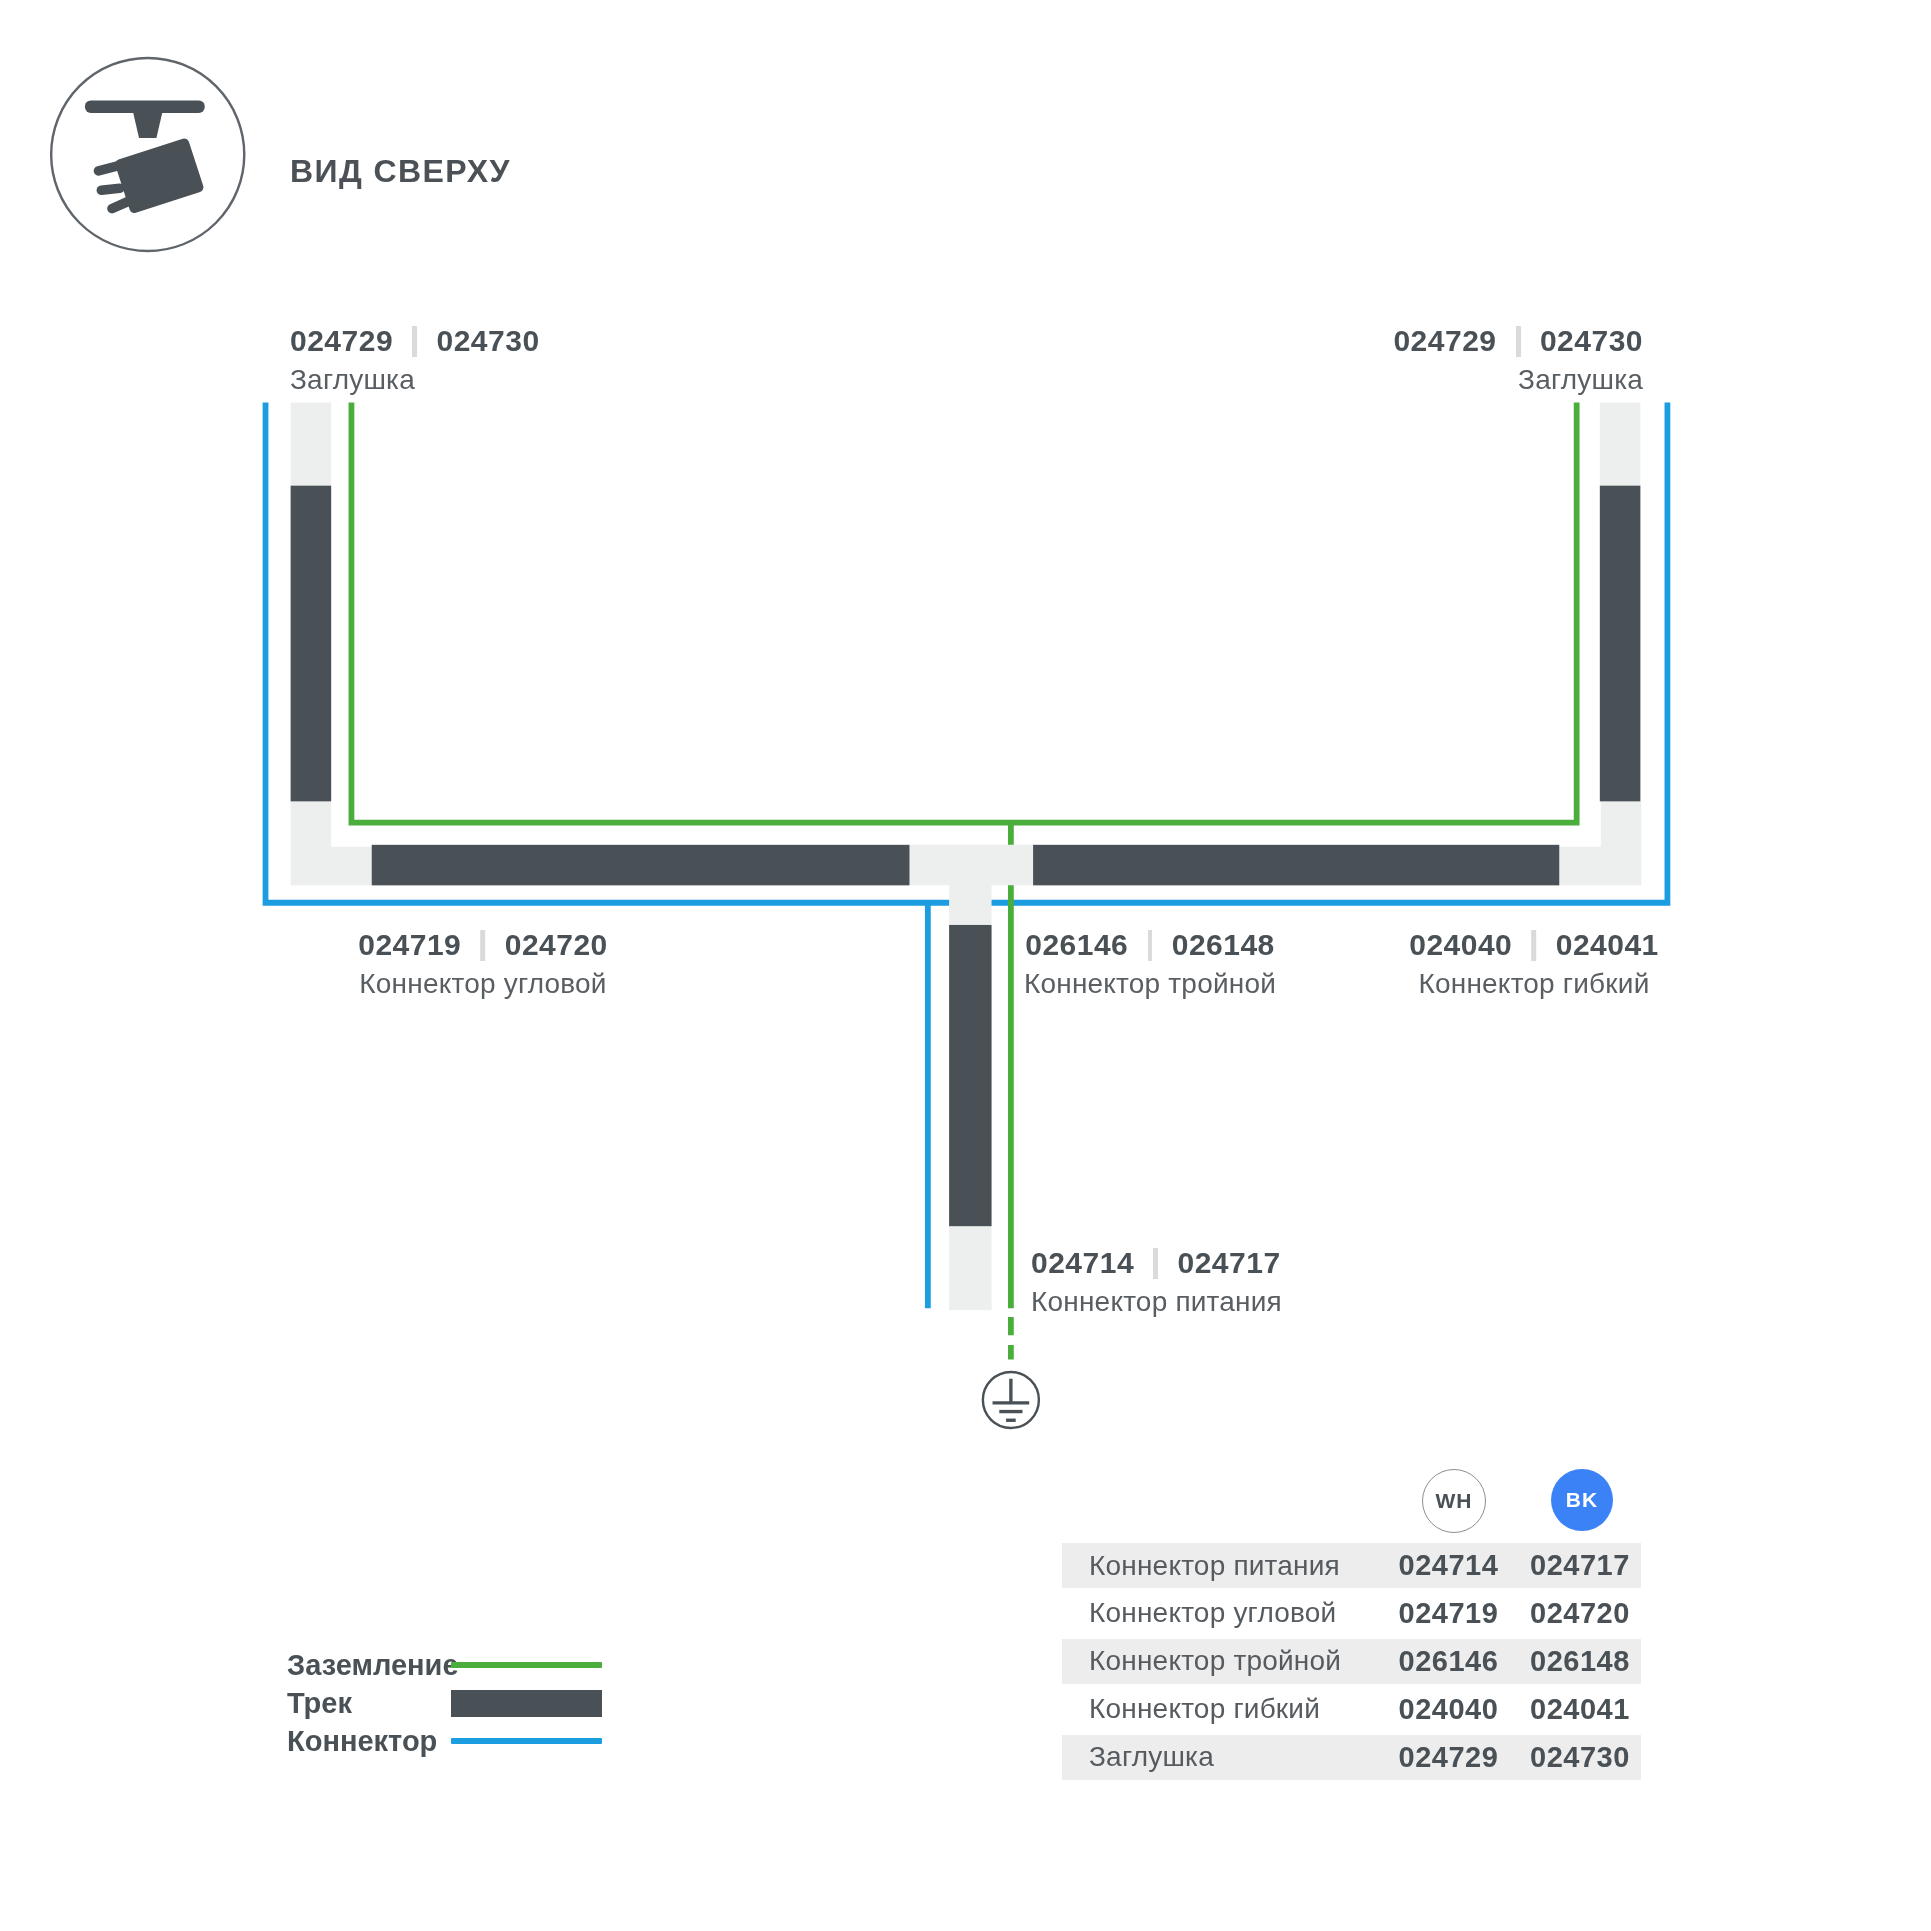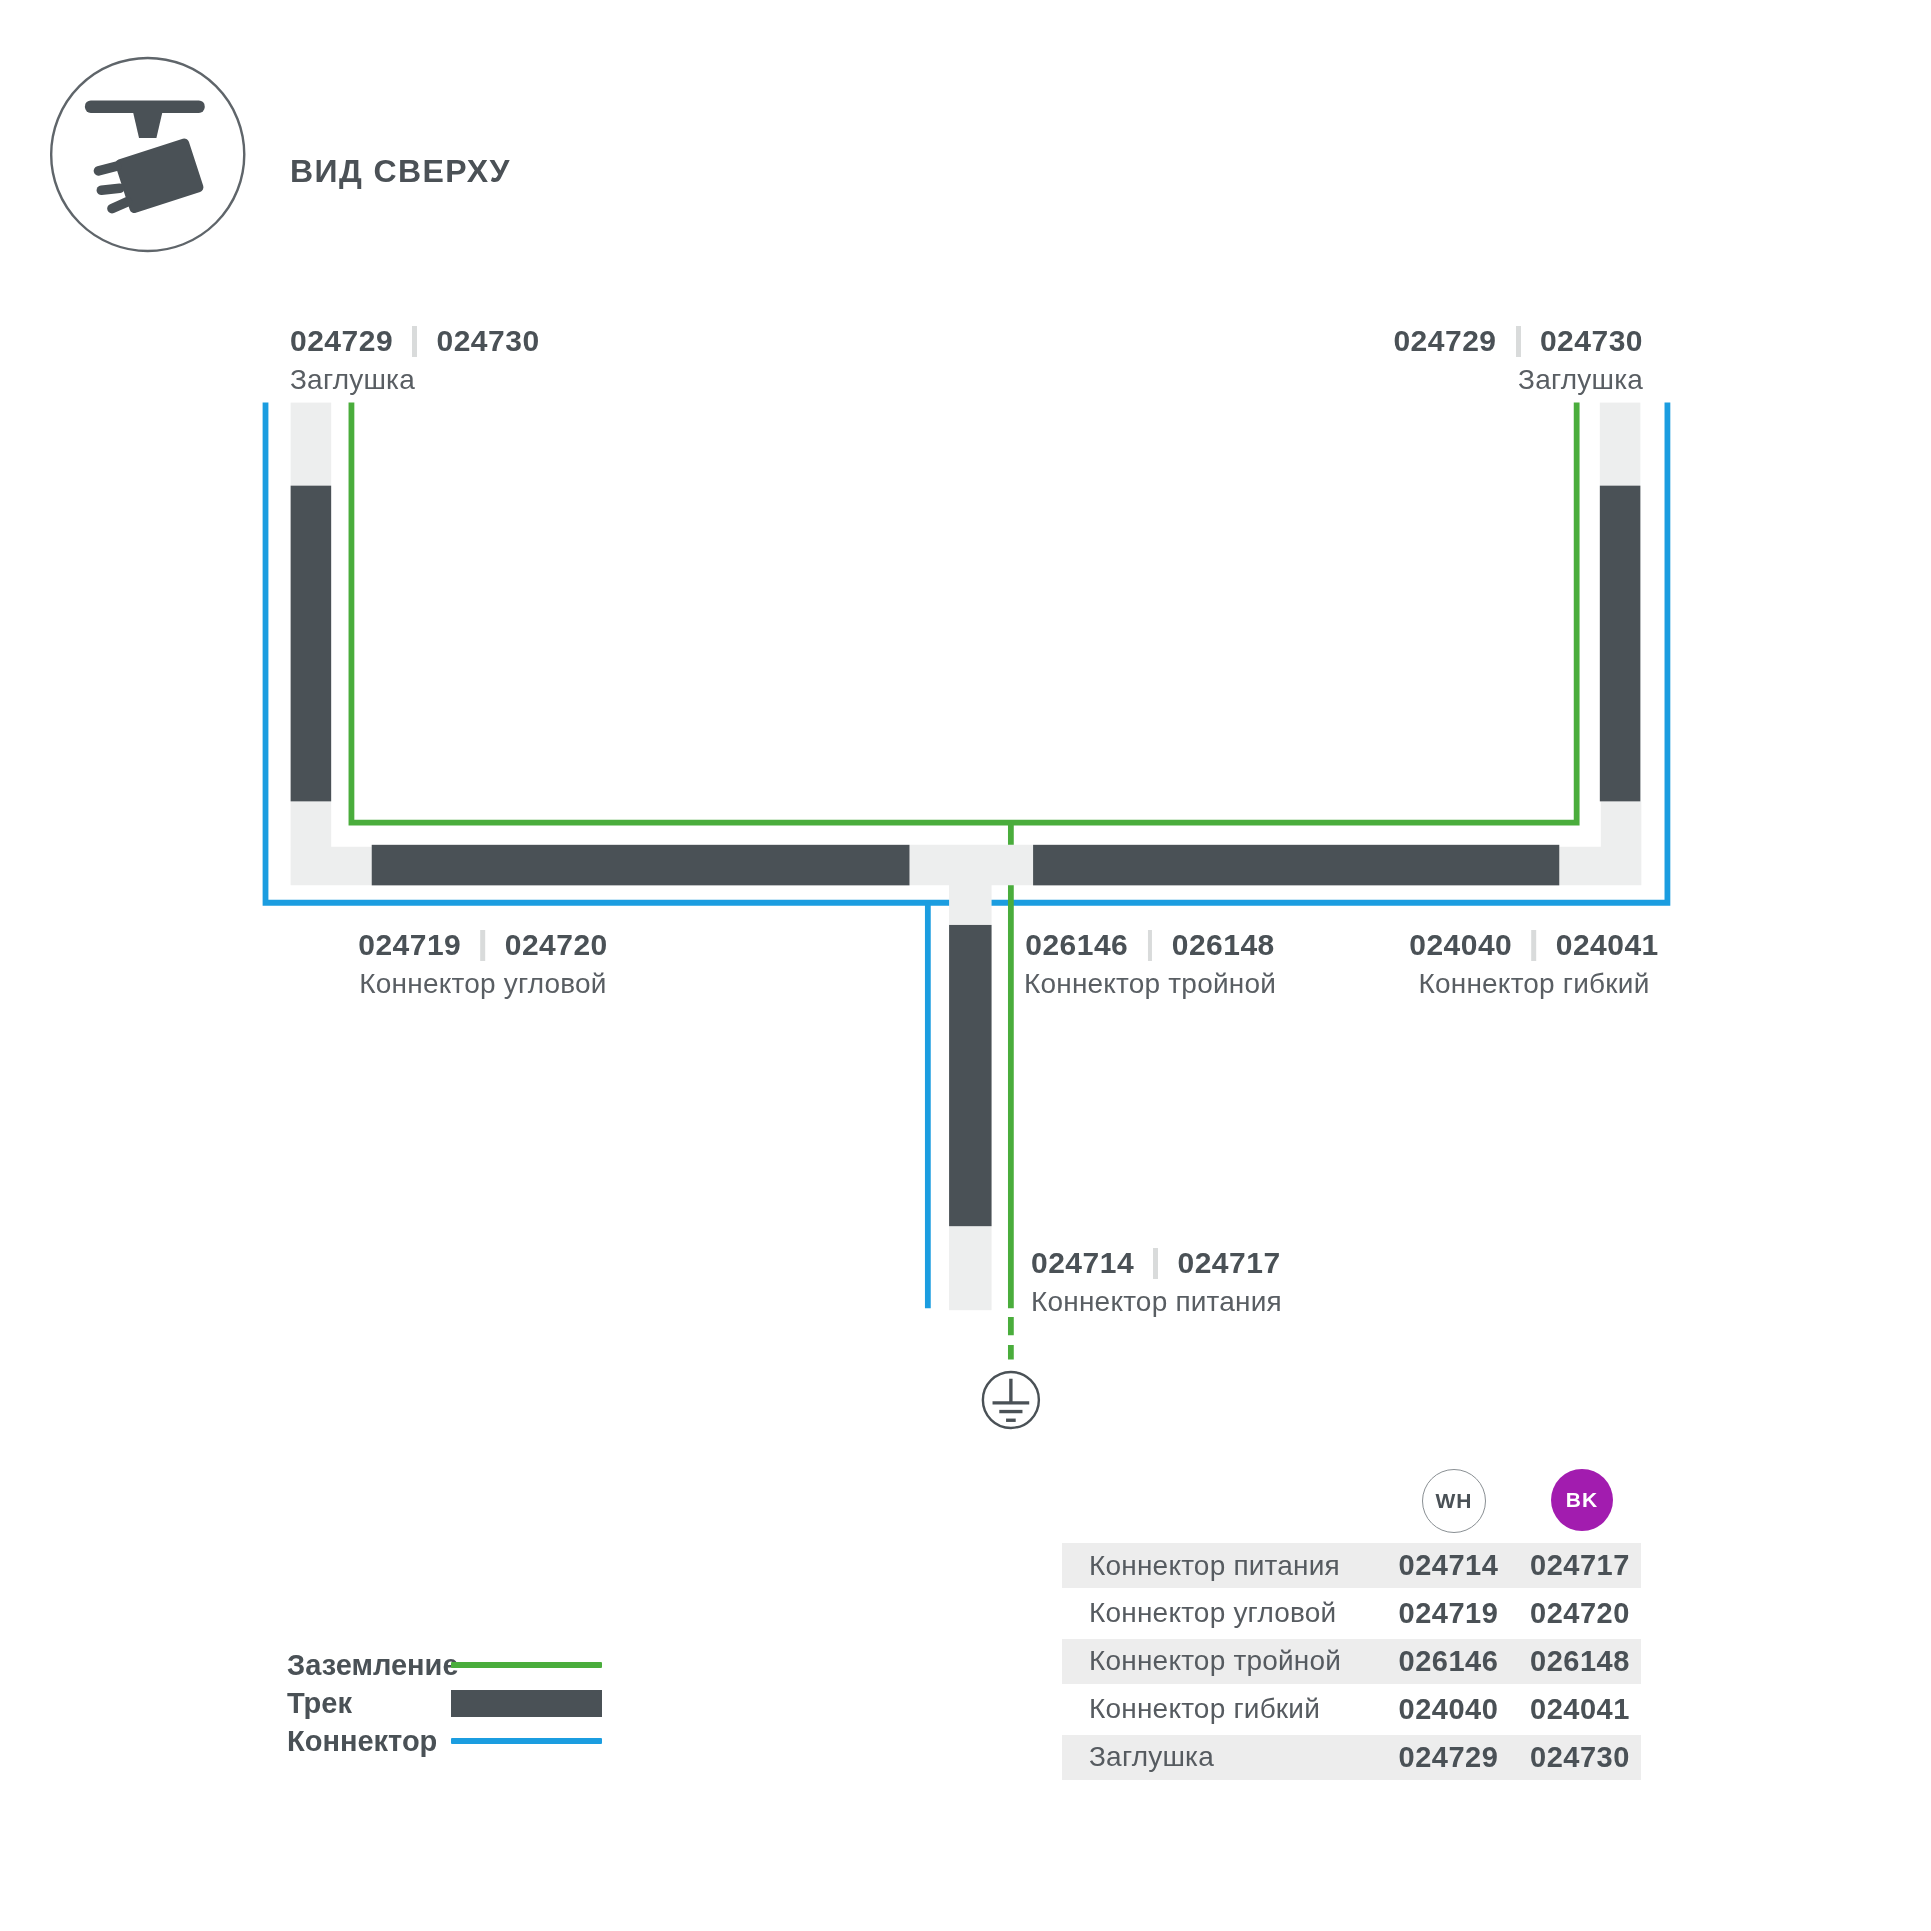--- a/index.html
+++ b/index.html
@@ -40,21 +40,21 @@
   
   #spec-table{left:1062px;top:1543px;width:579px;}
   .trow{display:flex;align-items:center;height:45px;margin-bottom:2.9px;}
   .trow.gray{background:#ededed;}
   .tname{flex:1;padding-left:27px;font-size:28px;font-weight:400;color:#565b60;letter-spacing:0.2px;}
   .tnum{font-size:29px;font-weight:700;color:#4a5156;letter-spacing:0.5px;text-align:center;}
   .col-wh{width:141px;}
   .col-bk{width:122px;}
   .hdr-circle{position:absolute;width:62px;height:62px;border-radius:50%;display:flex;align-items:center;justify-content:center;font-size:21px;font-weight:600;letter-spacing:1px;}
   #hdr-wh{left:1422px;top:1469px;background:#ffffff;border:1.9px solid #898f93;color:#4a5156;}
-  #hdr-bk{left:1551px;top:1469px;background:#a21caf;color:#ffffff;}
+  #hdr-bk{left:1551px;top:1469px;background:#3b82f6;color:#ffffff;}
 </style>
 </head>
 <body>
 
 <div class="abs" id="page-title">ВИД СВЕРХУ</div>
 
 <svg class="abs" style="left:0;top:0" width="1931" height="1931" viewBox="0 0 2000 2000">
 
   <g>
     <circle cx="153" cy="160" r="100" fill="#ffffff" stroke="#5f656a" stroke-width="2.5"></circle>

